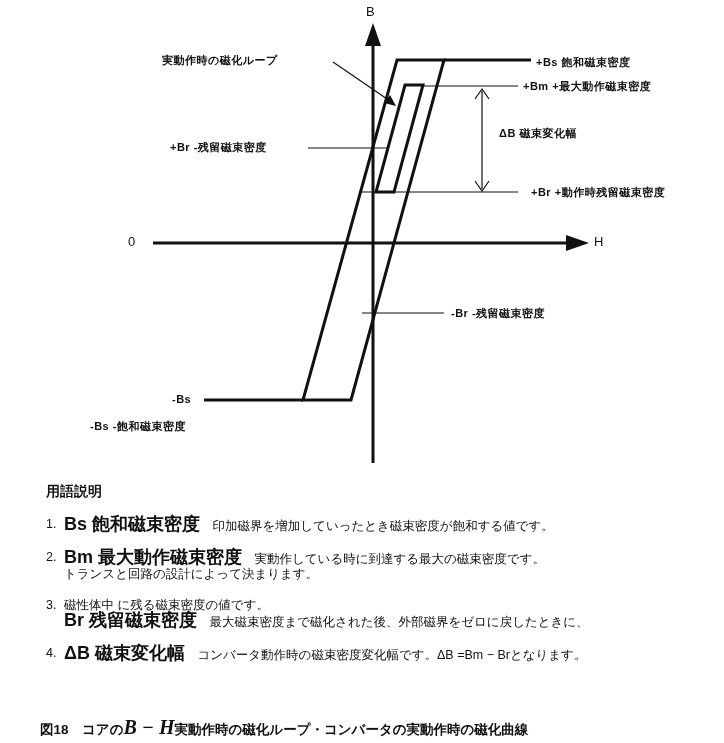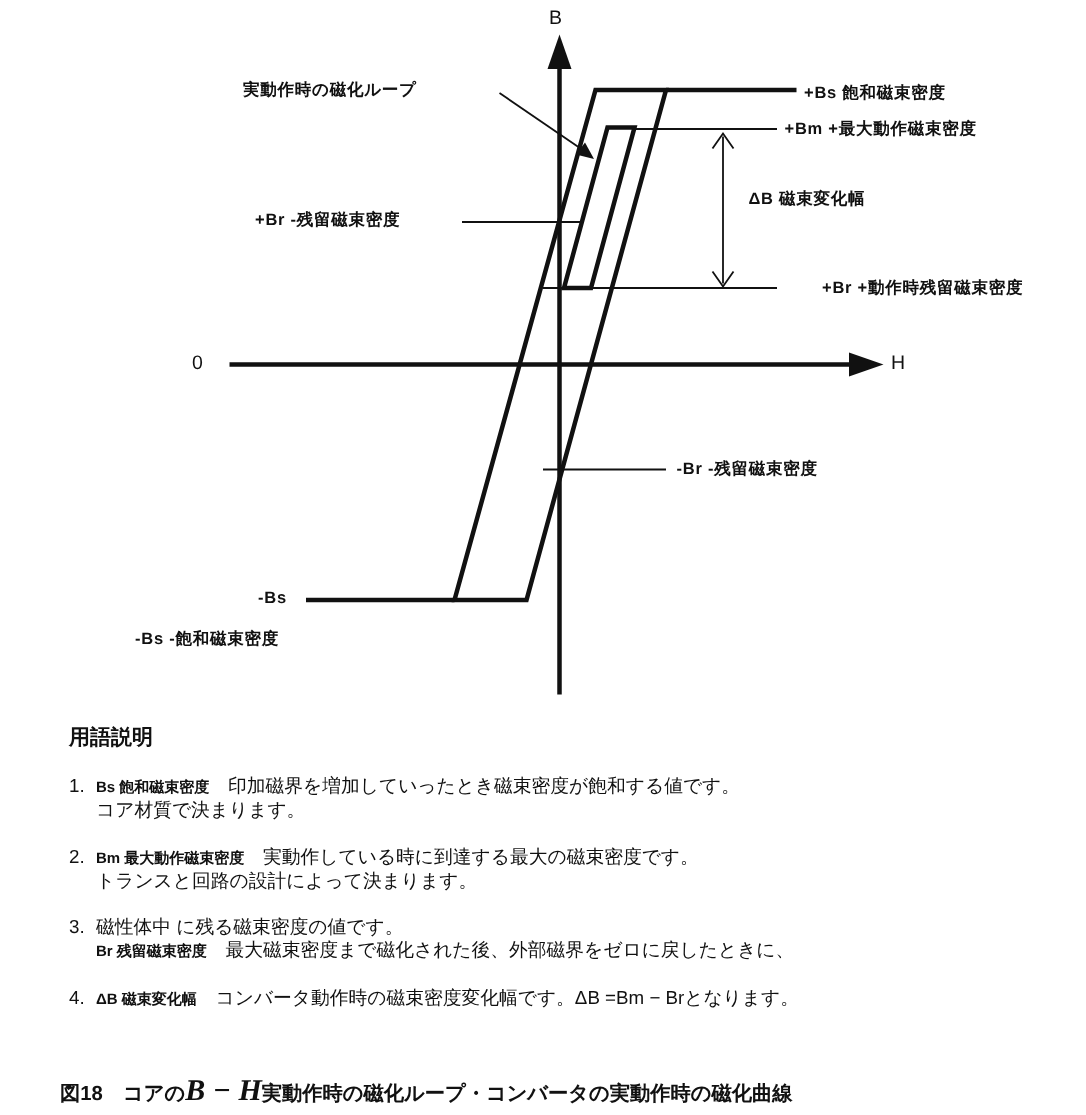--- a/index.html
+++ b/index.html
@@ -15,21 +15,21 @@
     letter-spacing:0.5px;line-height:14px;
   }
   .axlabel{
     position:absolute;white-space:nowrap;font-size:13px;font-weight:400;
     line-height:14px;
   }
   .terms{position:absolute;left:46px;top:484px;width:650px;font-size:12.5px;line-height:15px;}
   .terms-heading{font-weight:700;font-size:14px;margin:0 0 18px 0;}
   .term-item{display:flex;margin:0 0 16px 0;}
   .term-item .num{width:18px;flex:0 0 18px;}
-  .term-item b{font-weight:700;font-size:10px;}
+  .term-item b{font-weight:700;font-size:18px;}
   .caption{position:absolute;left:40px;top:716px;font-weight:700;font-size:13.5px;white-space:nowrap;}
   .caption .math{font-family:"Liberation Serif","DejaVu Serif",serif;font-style:italic;font-size:20px;font-weight:700;}
 </style>
 </head>
 <body>
 
 <div class="diagram">
   <svg width="724" height="470" viewBox="0 0 724 470">
 
     <line x1="373" y1="42" x2="373" y2="463" stroke="#111" stroke-width="3"></line>
@@ -64,34 +64,33 @@
 
   <span class="axlabel" style="left:366px;top:5px;">B</span>
   <span class="axlabel" style="left:128px;top:235px;">0</span>
   <span class="axlabel" style="left:594px;top:235px;">H</span>
 
   <span class="dlabel" style="left:162px;top:53px;">実動作時の磁化ループ</span>
   <span class="dlabel" style="left:170px;top:140px;">+Br  -残留磁束密度</span>
   <span class="dlabel" style="left:536px;top:55px;">+Bs 飽和磁束密度</span>
   <span class="dlabel" style="left:523px;top:79px;">+Bm +最大動作磁束密度</span>
   <span class="dlabel" style="left:499px;top:126px;">ΔB  磁束変化幅</span>
-  <span class="dlabel" style="left:548px;top:185px;">+Br  +動作時残留磁束密度</span>
+  <span class="dlabel" style="left:531px;top:185px;">+Br  +動作時残留磁束密度</span>
   <span class="dlabel" style="left:451px;top:306px;">-Br  -残留磁束密度</span>
   <span class="dlabel" style="left:172px;top:392px;">-Bs</span>
   <span class="dlabel" style="left:90px;top:419px;">-Bs -飽和磁束密度</span>
 </div>
 
 <div class="terms">
   <p class="terms-heading">用語説明</p>
 
   <div class="term-item">
     <span class="num">1.</span>
     <div class="body">
       <div><b>Bs 飽和磁束密度</b><span>　印加磁界を増加していったとき磁束密度が飽和する値です。</span></div>
-      <div>コア材質で決まります。</div>
     </div>
   </div>
 
   <div class="term-item">
     <span class="num">2.</span>
     <div class="body">
       <div><b>Bm 最大動作磁束密度</b><span>　実動作している時に到達する最大の磁束密度です。</span></div>
       <div>トランスと回路の設計によって決まります。</div>
     </div>
   </div>

